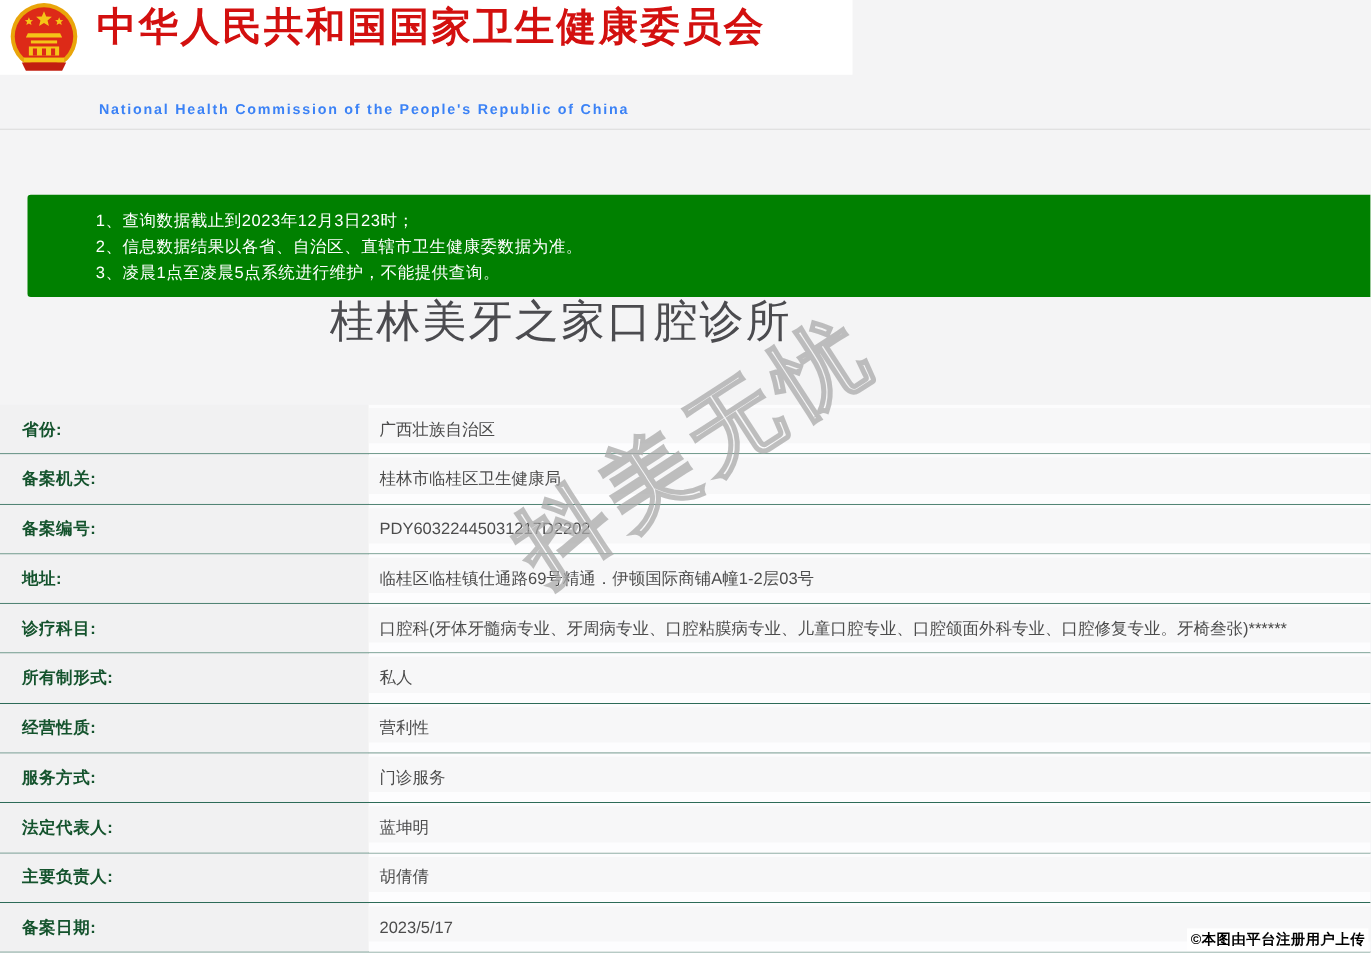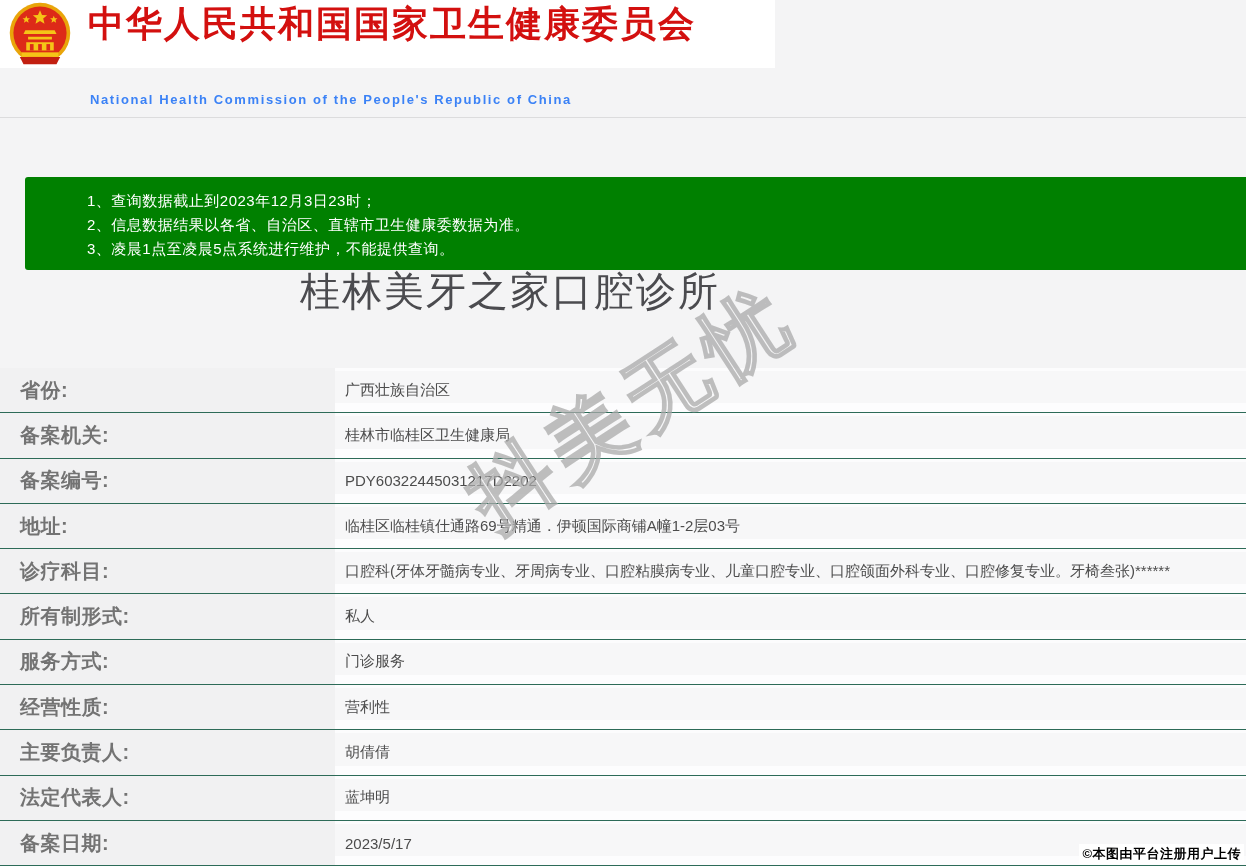--- a/index.html
+++ b/index.html
@@ -51,21 +51,21 @@
     font-size:40px;font-weight:normal;color:#4b4b4f;letter-spacing:2px;
   }
 
   
   .record-table{position:absolute;left:0;top:368px;width:1246px;}
   .t-row{display:flex;height:44.3px;border-bottom:1px solid #2d6b58;}
   .t-label{
     width:335px;box-sizing:border-box;flex:0 0 335px;
     background:#f1f1f2;
     display:flex;align-items:center;padding-left:20px;
-    font-size:20px;font-weight:bold;color:#737373;letter-spacing:0.5px;
+    font-size:15px;font-weight:bold;color:#14532d;letter-spacing:0.5px;
   }
   .t-value{
     flex:1;box-sizing:border-box;
     background:#f7f7f8;
     box-shadow:inset 0 -9px 0 0 #fdfdfe, inset 0 3px 0 0 #fcfcfd;
     display:flex;align-items:center;padding-left:10px;
     font-size:15px;color:#4c4c4c;white-space:nowrap;overflow:hidden;
   }
 
   
@@ -147,34 +147,34 @@
     </div>
       <div class="t-row">
       <div class="t-label">诊疗科目:</div>
       <div class="t-value">口腔科(牙体牙髓病专业、牙周病专业、口腔粘膜病专业、儿童口腔专业、口腔颌面外科专业、口腔修复专业。牙椅叁张)******</div>
     </div>
       <div class="t-row">
       <div class="t-label">所有制形式:</div>
       <div class="t-value">私人</div>
     </div>
       <div class="t-row">
+      <div class="t-label">经营性质:</div>
+      <div class="t-value">营利性</div>
+    </div>
+      <div class="t-row">
       <div class="t-label">服务方式:</div>
       <div class="t-value">门诊服务</div>
     </div>
       <div class="t-row">
-      <div class="t-label">经营性质:</div>
-      <div class="t-value">营利性</div>
+      <div class="t-label">法定代表人:</div>
+      <div class="t-value">蓝坤明</div>
     </div>
       <div class="t-row">
       <div class="t-label">主要负责人:</div>
       <div class="t-value">胡倩倩</div>
-    </div>
-      <div class="t-row">
-      <div class="t-label">法定代表人:</div>
-      <div class="t-value">蓝坤明</div>
     </div>
       <div class="t-row">
       <div class="t-label">备案日期:</div>
       <div class="t-value">2023/5/17</div>
     </div>
     </div>
 
   <div class="watermark">抖美无忧</div>
 
   <div class="footer-badge">©本图由平台注册用户上传</div>

